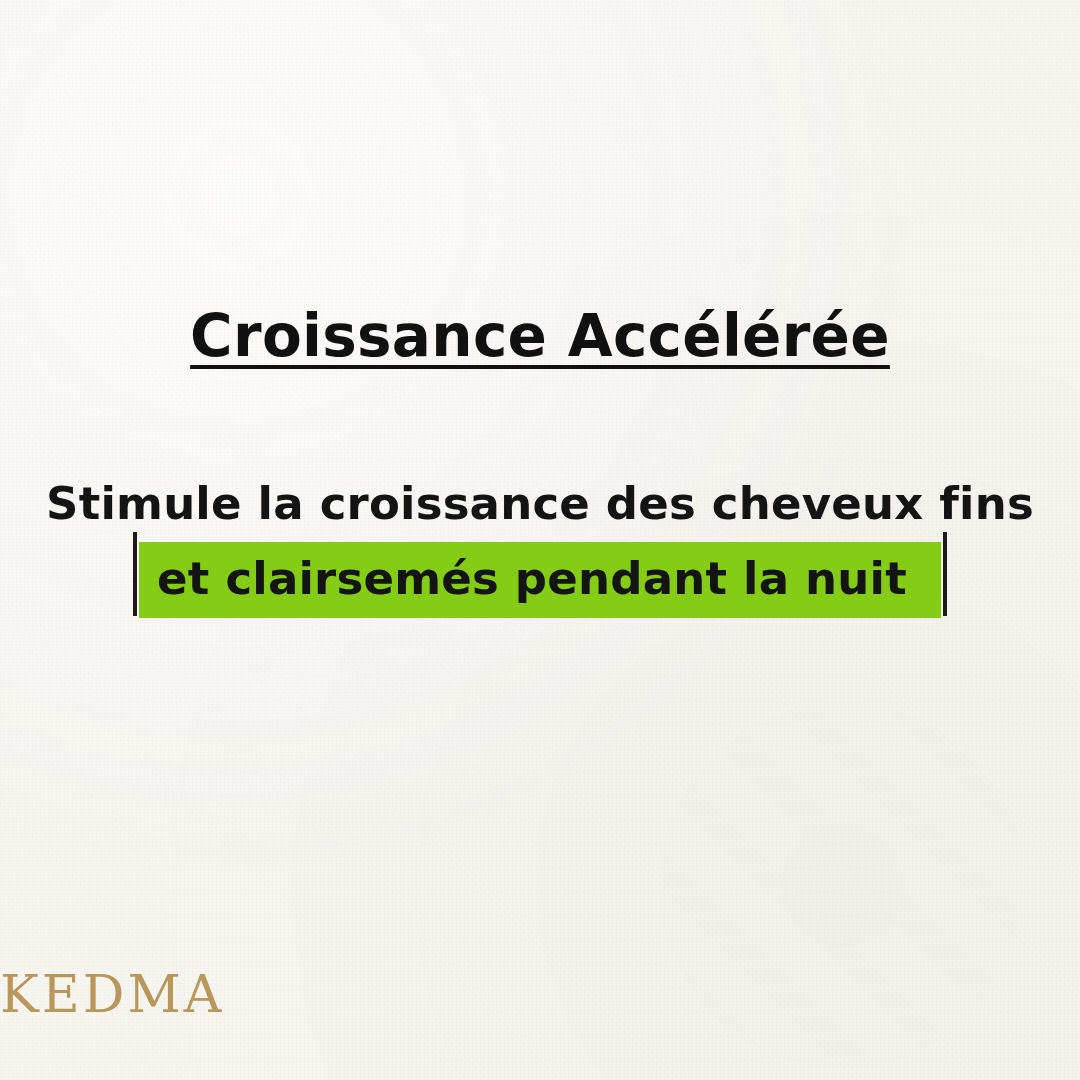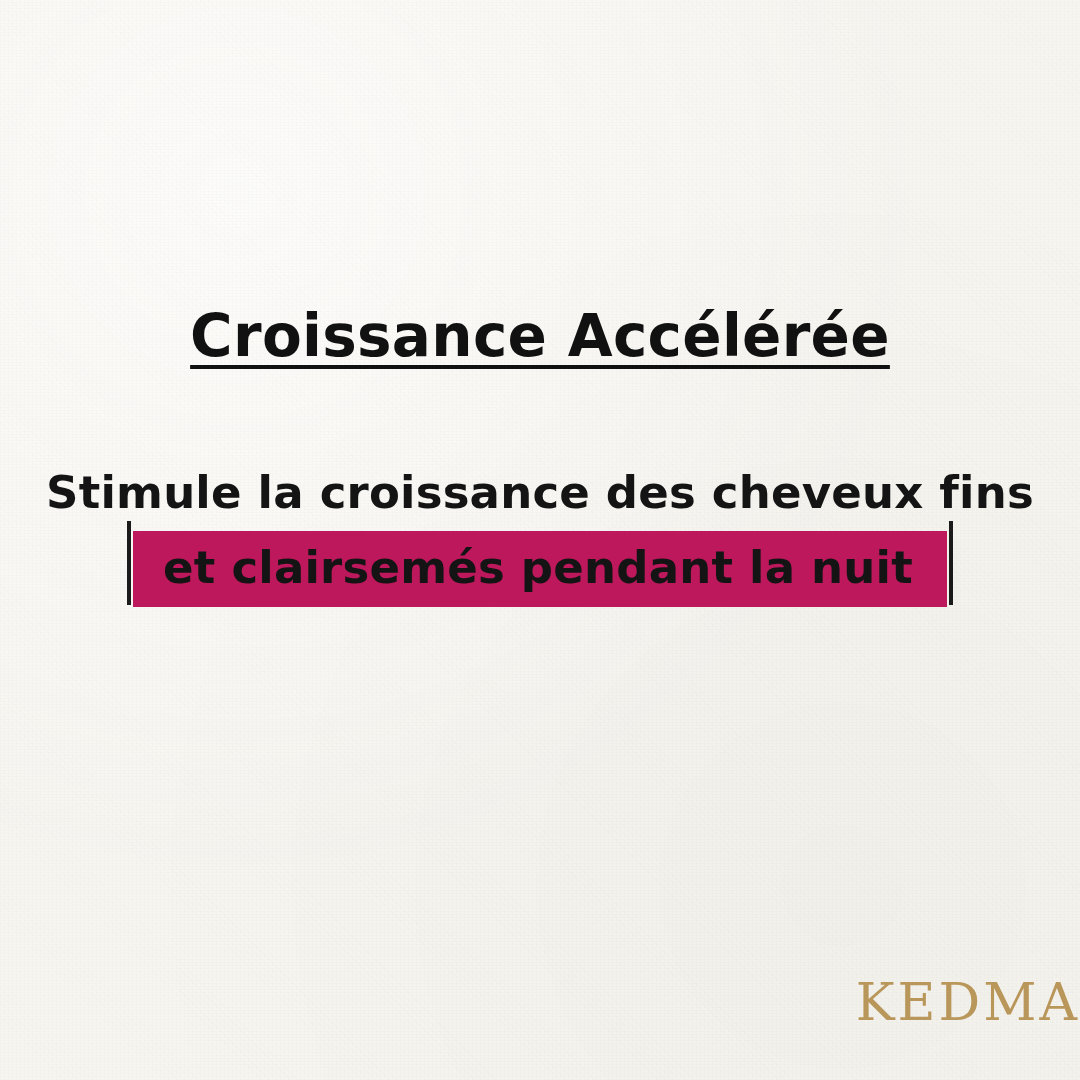--- a/index.html
+++ b/index.html
@@ -56,21 +56,21 @@
     line-height: 1.2;
   }
   .headline .underline {
     text-decoration: underline;
     text-decoration-thickness: 4px;
     text-underline-offset: 9px;
   }
 
   .subhead {
     position: absolute;
-    top: 465px;
+    top: 476px;
     left: 0;
     width: 100%;
     text-align: center;
   }
 
   .subhead-line1 {
     font-size: 45px;
     font-weight: 700;
     color: #141414;
     letter-spacing: 0.2px;
@@ -79,22 +79,22 @@
   }
 
   .highlight-wrap {
     position: relative;
     display: inline-block;
     margin-top: 10px;
   }
 
   .highlight-band {
     display: inline-block;
-    background-color: #be185d;
-    padding: 10px 34px 12px 30px;
+    background-color: #84cc16;
+    padding: 10px 34px 12px 18px;
     font-size: 45px;
     font-weight: 700;
     color: #141414;
     letter-spacing: 0.2px;
     line-height: 1.2;
     white-space: nowrap;
   }
 
   
   .tick {
@@ -102,24 +102,24 @@
     top: -10px;
     width: 4px;
     height: 84px;
     background-color: #1b1b1b;
   }
   .tick.left { left: -6px; }
   .tick.right { right: -6px; }
 
   .brand {
     position: absolute;
-    bottom: 48px;
+    bottom: 56px;
     left: 0;
     width: 100%;
-    text-align: right;
+    text-align: left;
     font-family: "DejaVu Serif", serif;
     font-size: 52px;
     letter-spacing: 3px;
     color: #b9975b;
     font-weight: 400;
   }
 </style>
 </head>
 <body>
 

